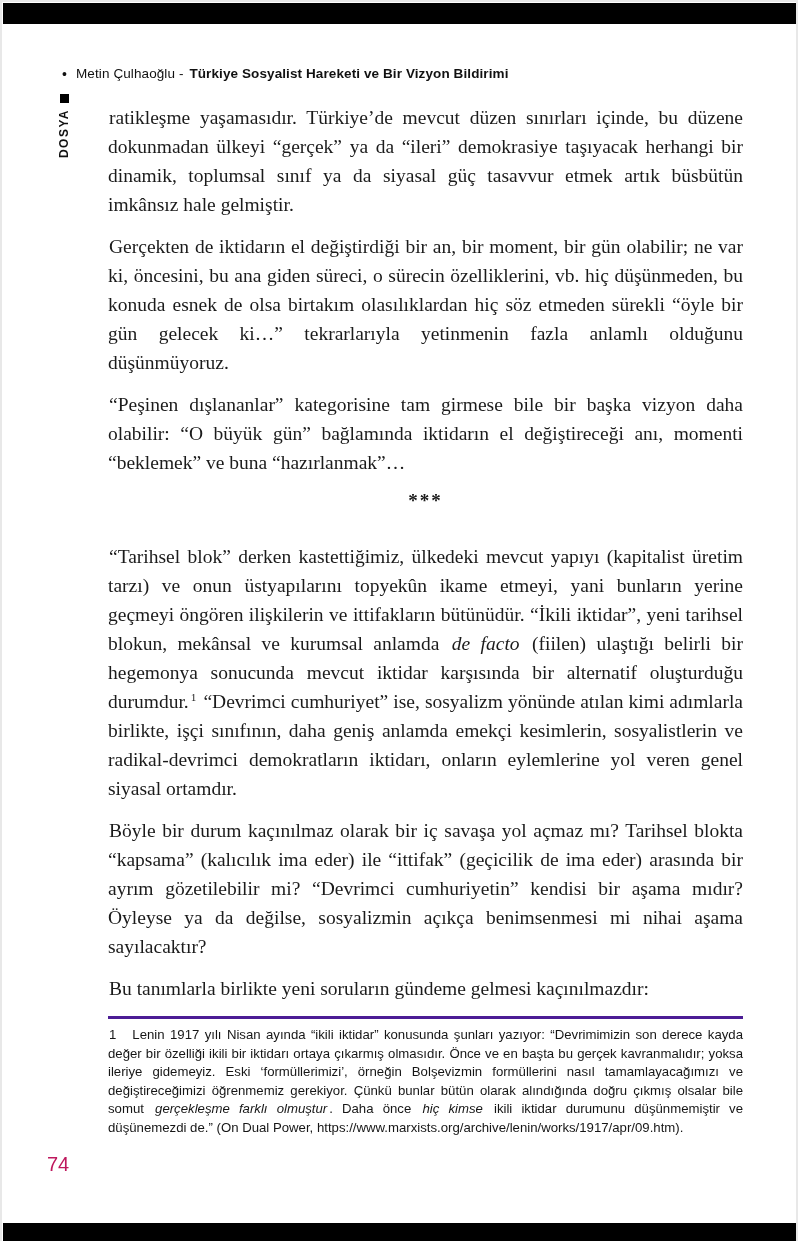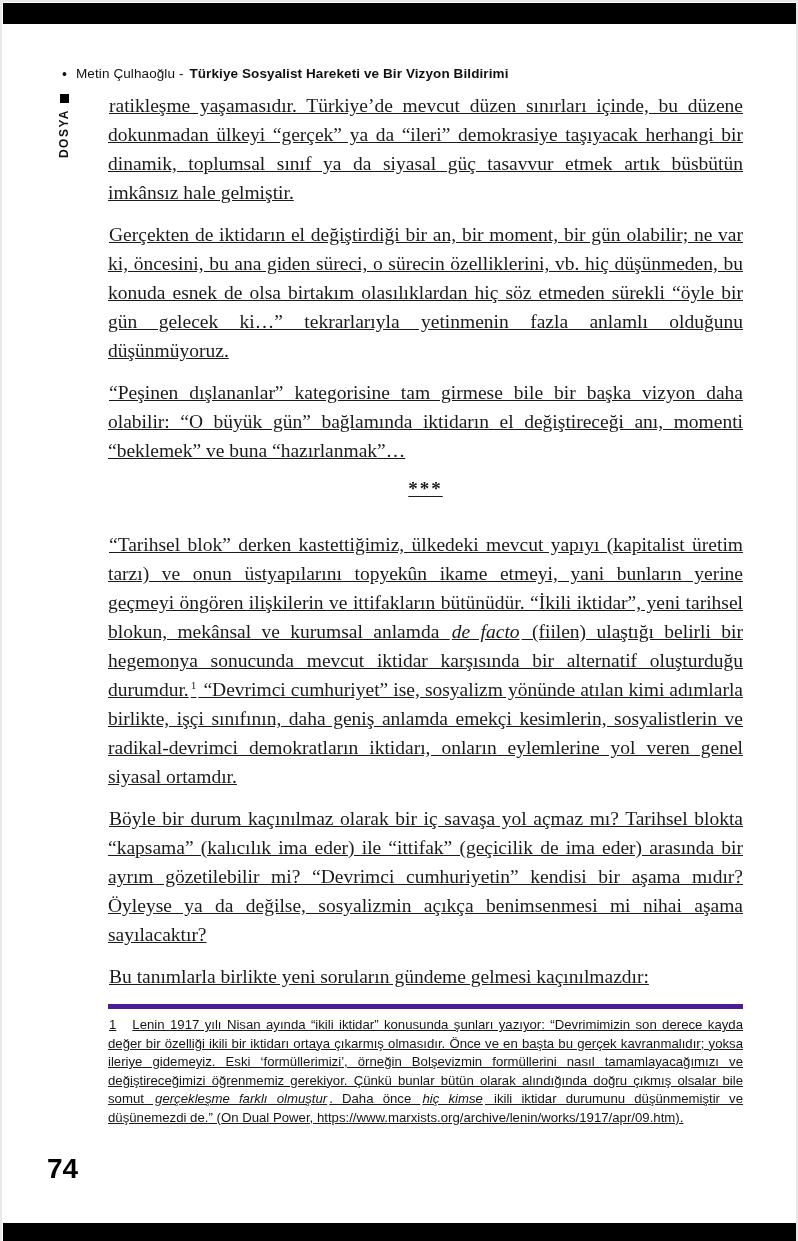--- a/index.html
+++ b/index.html
@@ -63,24 +63,23 @@
     font-family: "Liberation Sans", sans-serif;
     font-weight: 700;
     font-size: 12px;
     letter-spacing: 1.5px;
     writing-mode: vertical-rl;
     transform: rotate(180deg);
     color: #111;
   }
   .body-column {
     position: absolute;
-    top: 87px;
+    top: 99px;
     left: 104px;
     width: 637px;
-    text-decoration: underline;
   }
   .body-paragraph {
     font-size: 19.5px;
     line-height: 29px;
     text-align: justify;
     margin-bottom: 13px;
     color: #1b1b1b;
   }
   .body-paragraph .italic { font-style: italic; }
   .body-paragraph sup {
@@ -90,39 +89,39 @@
   }
   .separator {
     text-align: center;
     font-size: 19px;
     letter-spacing: 2px;
     font-weight: 700;
     margin: 8px 0 30px 0;
   }
   .footnote {
     margin-top: 10px;
-    border-top: 5px solid #4c1d95;
+    border-top: 3px solid #4c1d95;
     padding-top: 7px;
     font-family: "Liberation Sans", sans-serif;
     font-size: 13.2px;
     line-height: 18.5px;
     text-align: justify;
     color: #161616;
     word-break: break-word;
   }
   .footnote .marker { padding-right: 13px; }
   .footnote .italic { font-style: italic; }
   .page-number {
     position: absolute;
     top: 1150px;
     left: 44px;
     font-family: "Liberation Sans", sans-serif;
-    font-weight: 700;
-    font-size: 28px;
-    color: #000000;
+    font-weight: 400;
+    font-size: 20px;
+    color: #be185d;
   }
 </style>
 </head>
 <body>
 
 <div class="page">
 
   <div class="top-bar"></div>
 
   <div class="header">

